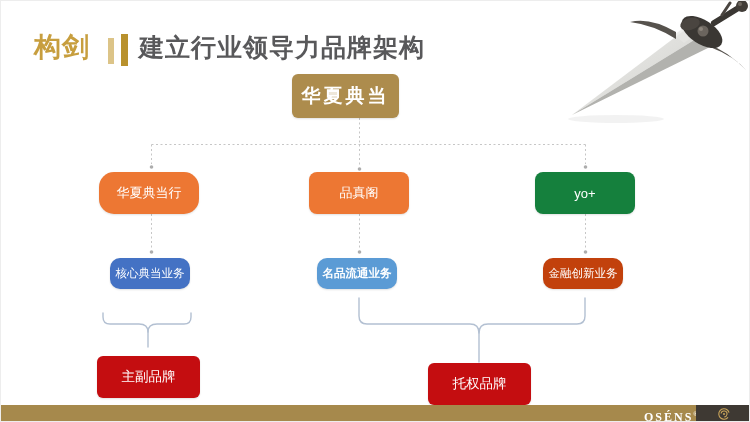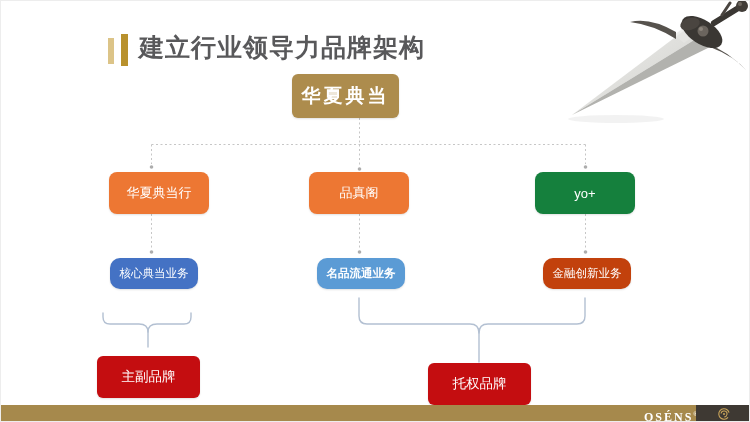--- a/index.html
+++ b/index.html
@@ -26,22 +26,22 @@
   .sword { position:absolute; left:553px; top:0; width:197px; height:126px; }
 
   
   .node {
     position:absolute; display:flex; align-items:center; justify-content:center;
     color:#fff; text-align:center; box-shadow:0 1px 2px rgba(0,0,0,.12);
   }
   .node-root  { left:291px; top:73px;  width:107px; height:44px; border-radius:6px;
                 font-size:19px; font-weight:600; letter-spacing:3px; }
   .node-brand { top:171px; width:100px; height:42px; border-radius:8px; font-size:13px; }
-  .brand-1 { left:108px; } .brand-2 { left:308px; } .brand-3 { left:534px; }
-  .node-biz   { top:257px; width:88px; height:31px; border-radius:10px; font-size:11.5px; }
+  .brand-1 { left:98px;border-radius:15px; } .brand-2 { left:308px; } .brand-3 { left:534px; }
+  .node-biz   { top:257px; width:80px; height:31px; border-radius:10px; font-size:11.5px; }
   .biz-1 { left:109px; } .biz-2 { left:316px;font-weight:bold; } .biz-3 { left:542px; }
   .node-type  { width:103px; height:42px; border-radius:6px; font-size:13.5px; }
   .type-1 { left:96px;  top:355px; }
   .type-2 { left:427px; top:362px; }
 
   .connectors { position:absolute; left:0; top:0; width:750px; height:422px; pointer-events:none; }
 
   
   .footer-bar { position:absolute; left:0; top:404px; width:750px; height:18px; }
   .footer-logo-text {
@@ -53,20 +53,21 @@
   .footer-logo-box {
     position:absolute; left:695px; top:404px; width:55px; height:18px;
     background:#3E3933; display:flex; align-items:center; justify-content:center;
   }
 </style>
 </head>
 <body>
 
 <div class="slide">
 
+  <div class="title-prefix">构剑</div>
   <div class="bar-light"></div>
   <div class="bar-dark"></div>
   <div class="headline">建立行业领导力品牌架构</div>
 
   <svg class="sword" viewBox="0 0 197 126" aria-hidden="true">
     <defs>
       <linearGradient id="bladeTop" x1="0" y1="0" x2="1" y2="1">
         <stop offset="0" stop-color="#f0f0ee"></stop>
           <stop offset="1" stop-color="#cfcfcb"></stop>
       </linearGradient>

